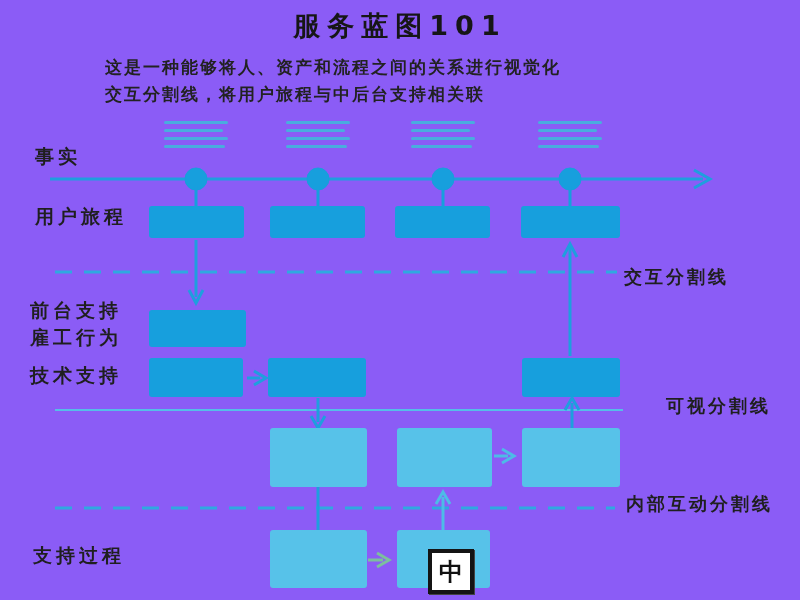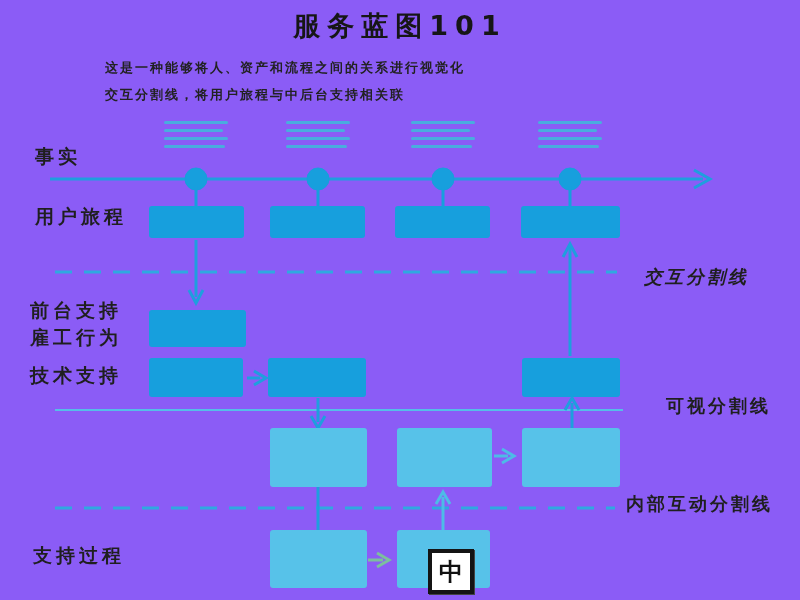--- a/index.html
+++ b/index.html
@@ -8,21 +8,21 @@
     font-family:"DejaVu Sans",sans-serif;color:#1b1b1b;
   }
   .abs{position:absolute;}
   
   .title{
     left:0;top:8px;width:800px;text-align:center;
     font-size:27px;font-weight:700;letter-spacing:7px;color:#161616;
   }
   .subtitle{
     left:105px;top:54px;width:580px;
-    font-size:13px;font-weight:600;letter-spacing:2px;line-height:27px;color:#222;
+    font-size:17px;font-weight:600;letter-spacing:2px;line-height:27px;color:#222;
   }
   
   .lane-label{
     font-size:19px;font-weight:600;letter-spacing:4px;color:#1f1f1f;white-space:nowrap;
   }
   .divider-label{
     font-size:18px;font-weight:600;letter-spacing:3px;color:#1f1f1f;white-space:nowrap;
   }
   
   .box{position:absolute;border-radius:3px;}
@@ -53,21 +53,21 @@
     <div>交互分割线，将用户旅程与中后台支持相关联</div>
   </div>
 
   <div class="abs lane-label" style="left:35px;top:144px;">事实</div>
   <div class="abs lane-label" style="left:35px;top:204px;">用户旅程</div>
   <div class="abs lane-label" style="left:30px;top:298px;">前台支持</div>
   <div class="abs lane-label" style="left:30px;top:325px;">雇工行为</div>
   <div class="abs lane-label" style="left:30px;top:363px;">技术支持</div>
   <div class="abs lane-label" style="left:33px;top:543px;">支持过程</div>
 
-  <div class="abs divider-label" style="left:644px;top:265px;font-style:italic;">交互分割线</div>
+  <div class="abs divider-label" style="left:624px;top:265px;">交互分割线</div>
   <div class="abs divider-label" style="left:666px;top:394px;">可视分割线</div>
   <div class="abs divider-label" style="left:626px;top:492px;">内部互动分割线</div>
 
   <div class="note" style="left:164px;top:121px;">
       <i></i>
       <i></i>
       <i></i>
       <i></i>
     </div>
   <div class="note" style="left:286px;top:121px;">

